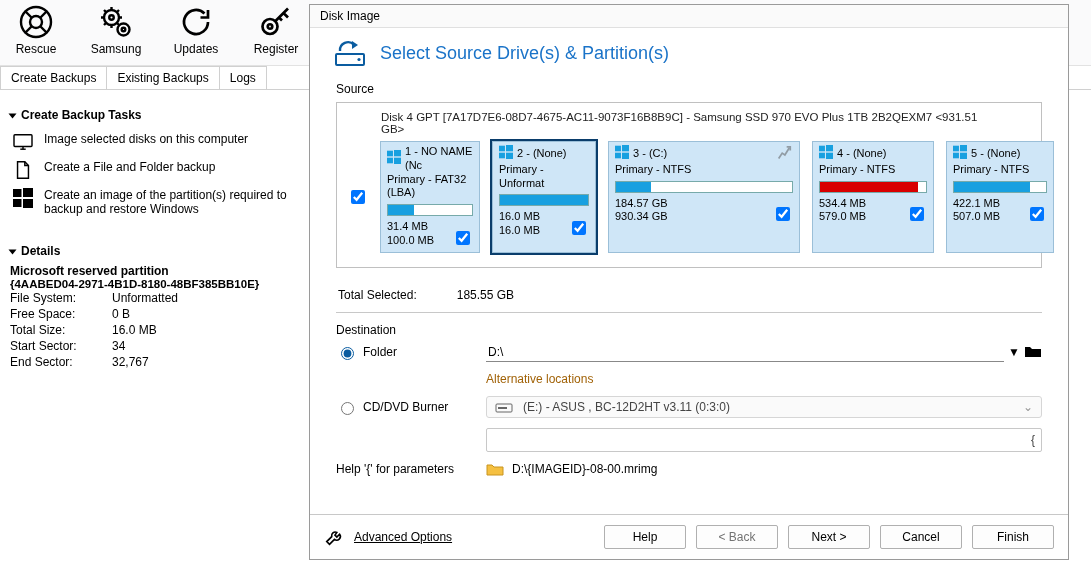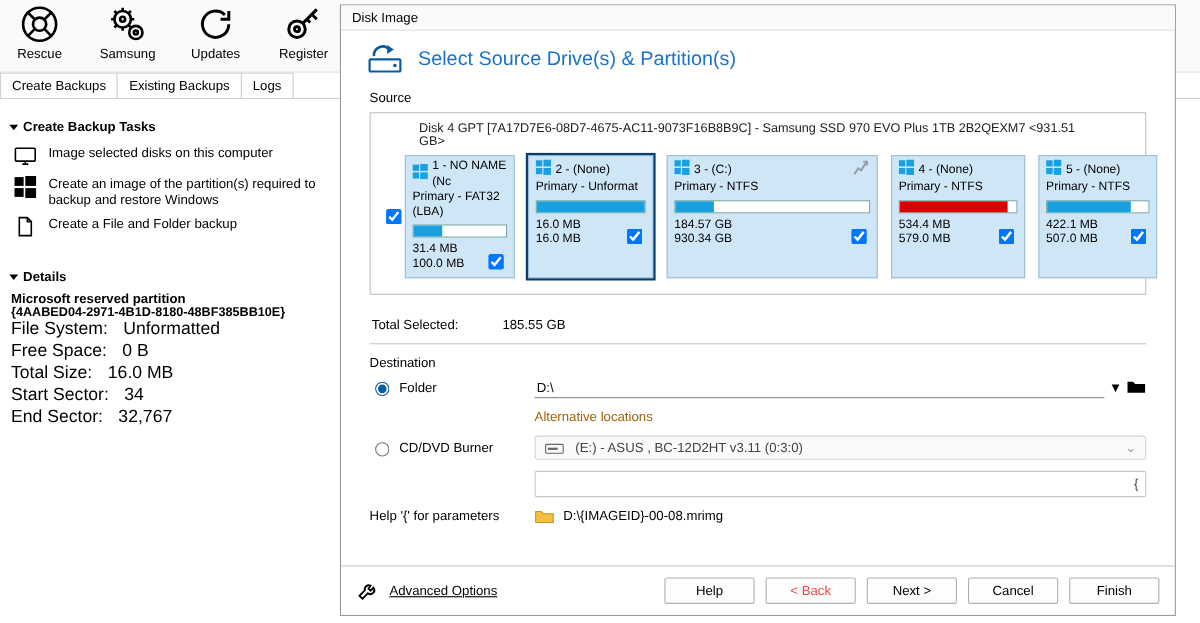--- a/index.html
+++ b/index.html
@@ -9,32 +9,32 @@
 .tbtn .ticon{width:36px;height:36px;display:flex;align-items:center;justify-content:center}
 .tbtn span.lbl{font-size:12px;margin-top:2px}
 .tabs{display:flex;border-bottom:1px solid #d0d0d0}
 .tab{padding:4px 10px;border:1px solid #d0d0d0;border-bottom:none;margin-right:-1px;background:#fff;cursor:pointer}
 .tab.active{background:#fff}
 .left{position:absolute;left:0;top:90px;width:300px;padding:8px 10px}
 .left h4{margin:10px 0 6px;font-size:12px;font-weight:bold}
 .tri{display:inline-block;width:0;height:0;border-left:5px solid #000;border-top:4px solid transparent;border-bottom:4px solid transparent;transform:rotate(90deg);margin-right:6px;vertical-align:middle}
 .task{display:flex;align-items:flex-start;gap:10px;padding:4px 2px;cursor:pointer}
 .task .icn{width:22px;height:20px;flex:0 0 22px;display:flex;align-items:center;justify-content:center}
-.kv{display:flex;gap:14px;padding:1px 0;font-size:16px}
+.kv{display:flex;gap:28px;padding:1px 0;font-size:12px}
 .kv .k{min-width:74px}
 .bold{font-weight:bold}
 .dialog{position:absolute;left:309px;top:4px;width:760px;height:556px;background:#fff;border:1px solid #9a9a9a;display:flex;flex-direction:column}
 .dlg-title{padding:4px 10px;font-size:12px;border-bottom:1px solid #e0e0e0;background:#fafafa}
 .dlg-header{display:flex;align-items:center;gap:12px;padding:10px 24px;color:#1a73c8;font-size:18px}
 .dlg-header svg{color:#0a5ca0}
 .dlg-body{flex:1;overflow:auto;padding:0 26px}
 .secLbl{font-size:12px;margin:4px 0 6px}
 .srcbox{border:1px solid #c0c0c0;padding:8px 10px 14px;background:#fff}
 .diskline{font-size:11.5px;color:#222;margin:0 34px 6px}
-.prow{display:flex;align-items:stretch;}
+.prow{display:flex;align-items:stretch;gap:12px}
 .allchk{display:flex;align-items:center;justify-content:center;width:22px}
 .pcard{background:#cfe6f7;border:1px solid #9bbfd8;padding:3px 6px 4px;position:relative;font-size:11px;line-height:1.25;display:flex;flex-direction:column}
 .pcard.sel{outline:2px solid #0a3d6b}
 .pcard .phead{display:flex;align-items:center;gap:4px}
 .pbar{height:12px;background:#fff;border:1px solid #7aa;margin:4px 0 4px;position:relative}
 .pbar .fill{position:absolute;left:0;top:0;bottom:0;background:#18a0e0}
 .pbar.red .fill{background:#d80000}
 .pcard .pfoot{display:flex;justify-content:space-between;align-items:flex-end}
 .pcard .chk{width:14px;height:14px}
 .run-icon{position:absolute;right:6px;top:4px;opacity:.5}
@@ -125,37 +125,37 @@
         <svg width="22" height="18" viewBox="0 0 24 20" fill="none" stroke="#000" stroke-width="1.6">
           <rect x="2" y="2" width="20" height="13" rx="1"></rect>
           <line x1="9" y1="18" x2="15" y2="18"></line>
           <line x1="12" y1="15" x2="12" y2="18"></line>
         </svg>
       </div>
     <div>Image selected disks on this computer</div>
   </div>
   <div class="task">
     <div class="icn">
+        <svg width="18" height="20" viewBox="0 0 18 22" fill="none" stroke="#000" stroke-width="1.6">
+          <path d="M3 2h8l4 4v14H3z"></path>
+          <path d="M11 2v4h4"></path>
+        </svg>
+      </div>
+    <div>Create a File and Folder backup</div>
+  </div>
+  <div class="task">
+    <div class="icn">
         <svg width="20" height="20" viewBox="0 0 20 20">
           <rect x="0" y="1" width="8.5" height="8" fill="#000"></rect>
           <rect x="10" y="0" width="10" height="9" fill="#000"></rect>
           <rect x="0" y="11" width="8.5" height="8" fill="#000"></rect>
           <rect x="10" y="11" width="10" height="9" fill="#000"></rect>
         </svg>
       </div>
     <div>Create an image of the partition(s) required to backup and restore Windows</div>
-  </div>
-  <div class="task">
-    <div class="icn">
-        <svg width="18" height="20" viewBox="0 0 18 22" fill="none" stroke="#000" stroke-width="1.6">
-          <path d="M3 2h8l4 4v14H3z"></path>
-          <path d="M11 2v4h4"></path>
-        </svg>
-      </div>
-    <div>Create a File and Folder backup</div>
   </div>
 
   <h4 style="margin-top:24px"><span class="tri"></span><span>Details</span></h4>
   <div class="bold">Microsoft reserved partition</div>
   <div class="bold" style="font-size:11.5px">{4AABED04-2971-4B1D-8180-48BF385BB10E}</div>
   <div class="kv">
       <span class="k">File System:</span>
       <span>Unformatted</span>
     </div>
   <div class="kv">
@@ -211,21 +211,21 @@
                 <div class="fill" style="width:31%"></div>
               </div>
               <div class="pfoot">
                 <div>
                   <div>31.4 MB</div>
                   <div>100.0 MB</div>
                 </div>
                 <input type="checkbox" checked="" class="chk" style="">
               </div>
             </div>
-            <div class="pcard sel" style="width: 114px;">
+            <div class="pcard sel" style="width: 104px;">
               <div class="phead">
                 <span><svg width="14" height="14" viewBox="0 0 20 20">
                     <rect x="0" y="1" width="8.5" height="8" fill="#18a0e0"></rect>
                     <rect x="10" y="0" width="10" height="9" fill="#18a0e0"></rect>
                     <rect x="0" y="11" width="8.5" height="8" fill="#18a0e0"></rect>
                     <rect x="10" y="11" width="10" height="9" fill="#18a0e0"></rect>
                   </svg></span>
                 <span>2 -  (None)</span>
               </div>
               <div>Primary - Unformat</div>
@@ -345,30 +345,30 @@
         <span>(E:) - ASUS    , BC-12D2HT        v3.11 (0:3:0)</span>
         <span style="margin-left:auto;color:#999">⌄</span>
       </div>
       <div></div>
       <div class="parambox">{</div>
       <div>Help '{' for parameters</div>
       <div class="typepath">
         <svg width="18" height="14" viewBox="0 0 18 14">
             <path d="M1 3h5l2 2h9v8H1z" fill="#f5c041" stroke="#c89420"></path>
           </svg>
-        <span>D:\{IMAGEID}-00-08.mrimg</span>
+        <span>D:\{IMAGEID}-08-00.mrimg</span>
       </div>
     </div>
   </div>
   <div class="footer">
     <div class="adv">
       <svg width="22" height="22" viewBox="0 0 24 24" fill="none" stroke="#000" stroke-width="1.8">
           <path d="M14 7a4 4 0 0 0-5.6 4.6L3 17l3 3 5.4-5.4A4 4 0 0 0 17 9l-3 3-2-2z"></path>
         </svg>
       <span>Advanced Options</span>
     </div>
     <button class="btn">Help</button>
-    <button class="btn" style="color:#ef4444">&lt; Back</button>
+    <button class="btn" style="color:#737373">&lt; Back</button>
     <button class="btn">Next &gt;</button>
     <button class="btn">Cancel</button>
     <button class="btn">Finish</button>
   </div>
 </div>
 
 </body></html>

